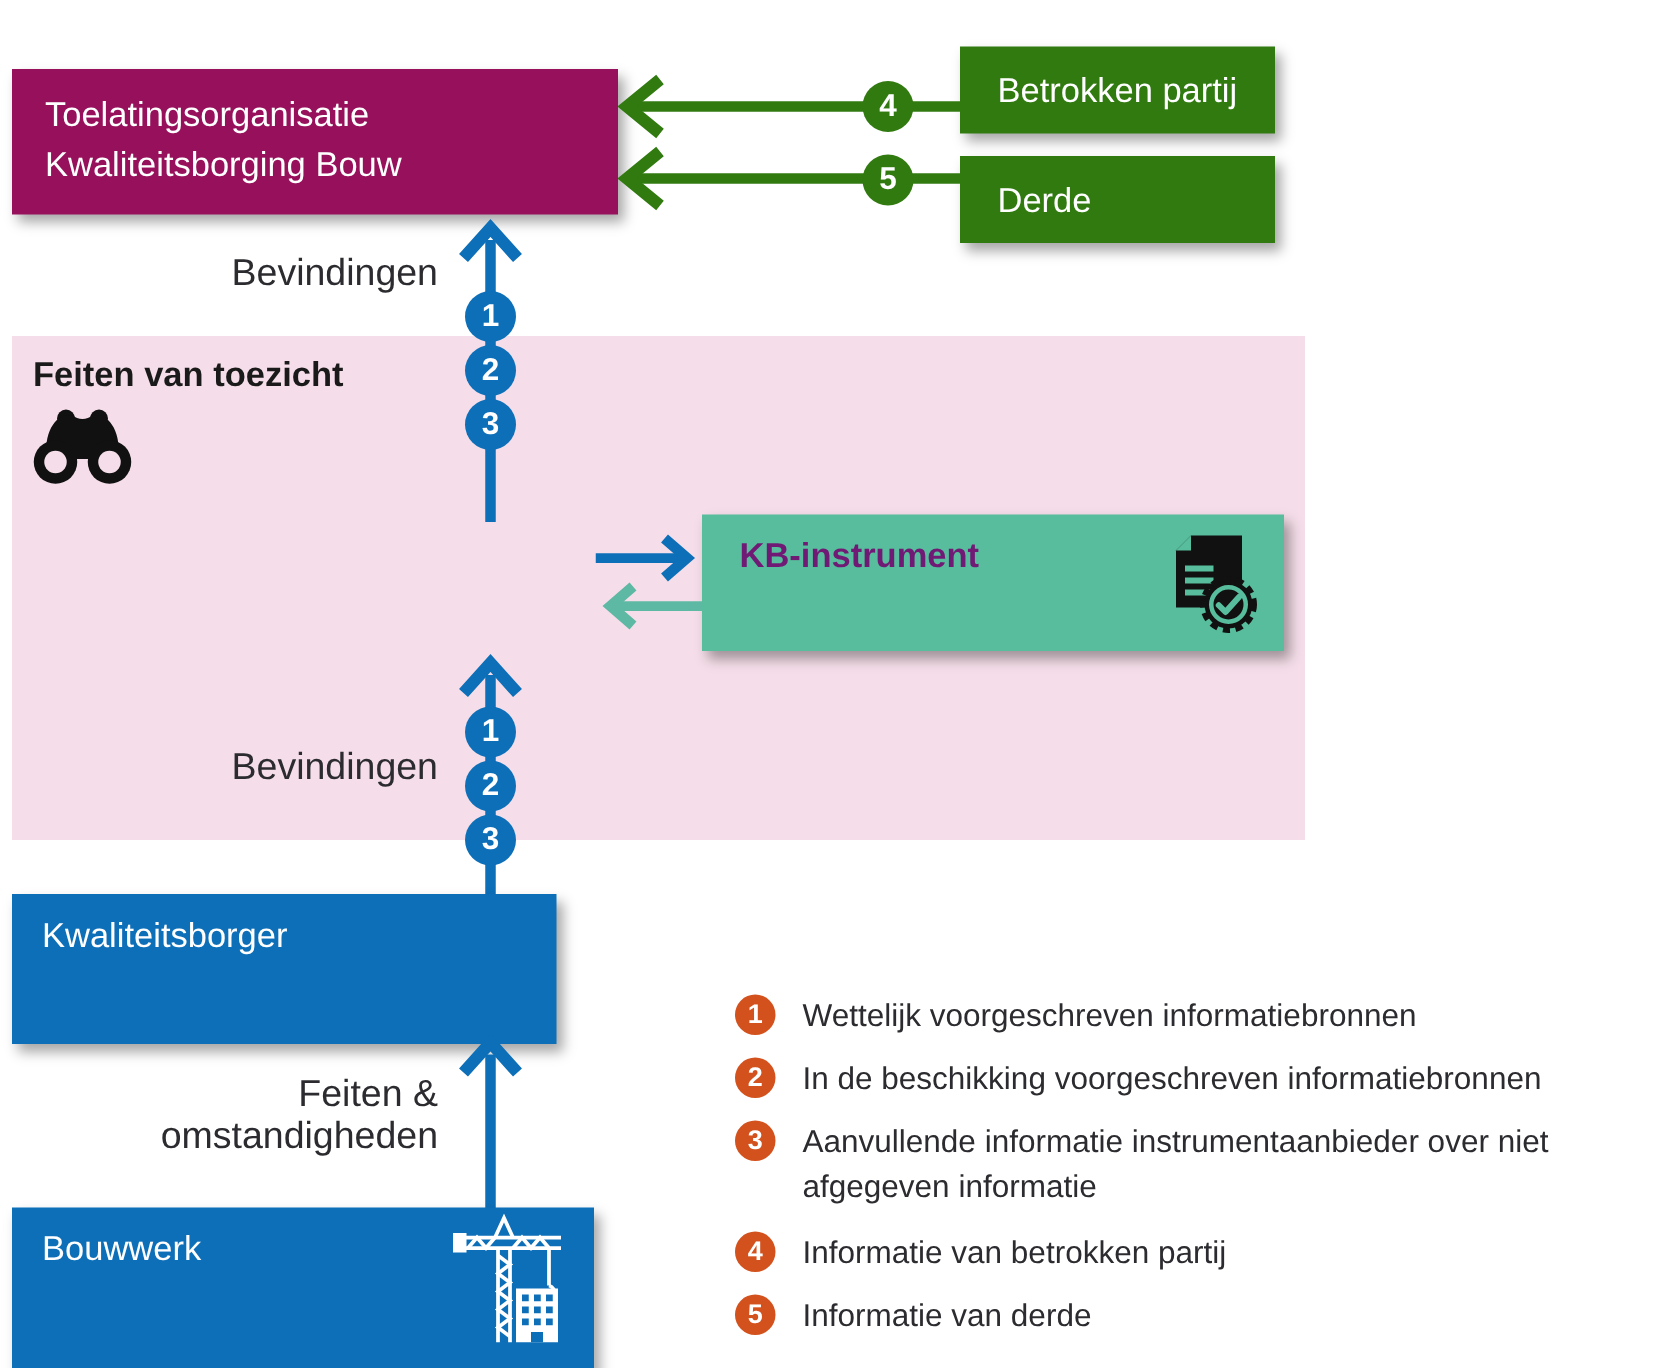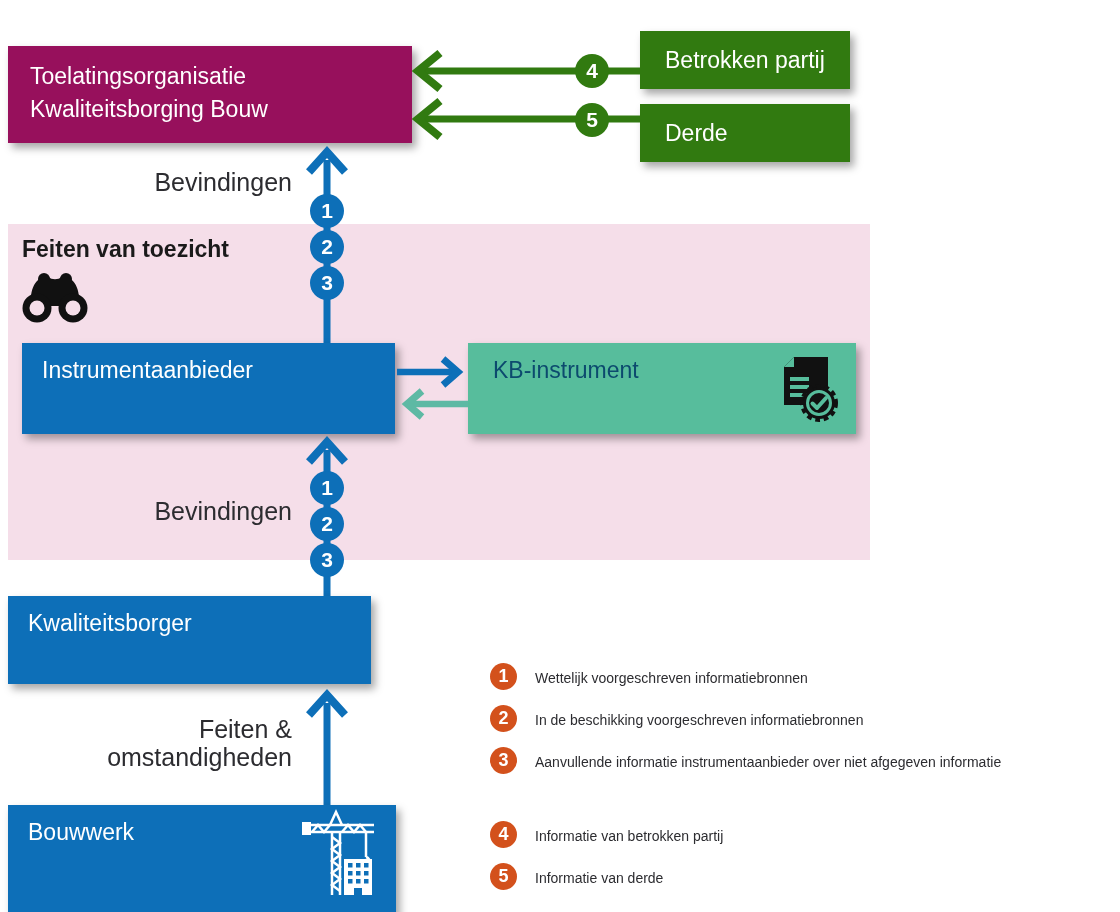--- a/index.html
+++ b/index.html
@@ -9,39 +9,39 @@
   }
   .abs{position:absolute;}
   .box{
     position:absolute;box-sizing:border-box;
     box-shadow:4px 5px 8px rgba(0,0,0,0.35);
   }
   .box-label{font-size:23px;line-height:28px;}
   .magenta{background:#97105c;color:#ffffff;}
   .greenbox{background:#317a10;color:#ffffff;}
   .bluebox{background:#0d6fb8;color:#ffffff;}
-  .tealbox{background:#57bd9c;color:#0c4a6e;}
+  .tealbox{background:#57bd9c;color:#701a75;font-weight:bold;}
   .pink-region{position:absolute;background:#f5dee9;}
   .flow-label{
     position:absolute;font-size:25px;color:#2c2c30;text-align:right;line-height:28px;
   }
   .num-circle{
     position:absolute;border-radius:50%;display:flex;align-items:center;justify-content:center;
     color:#ffffff;font-weight:700;
   }
   .num-blue{width:34px;height:34px;background:#0d6fb8;font-size:21px;}
   .num-green{width:34px;height:34px;background:#317a10;font-size:21px;}
   .num-orange{width:27px;height:27px;background:#d3511c;font-size:18px;}
   .region-title{
     position:absolute;font-size:23px;font-weight:700;color:#1a1a1a;
   }
   .legend-row{position:absolute;display:flex;align-items:flex-start;}
   .legend-row .num-circle{position:relative;flex:0 0 auto;}
   .legend-text{
-    margin-left:18px;font-size:14px;color:#2c2c30;line-height:30px;padding-top:0px;
+    margin-left:18px;font-size:21px;color:#2c2c30;line-height:30px;padding-top:0px;
   }
   .legend-text.wrap{max-width:505px;}
   svg{display:block;}
 </style>
 </head>
 <body>
 
 <div id="page">
 
   <div class="pink-region" style="left:8px;top:224px;width:862px;height:336px;"></div>
@@ -93,23 +93,20 @@
     <svg width="44" height="202" viewBox="0 0 44 202">
       <line x1="22" y1="14" x2="22" y2="202" stroke="#0d6fb8" stroke-width="7"></line>
       <polyline points="4,26 22,6 40,26" fill="none" stroke="#0d6fb8" stroke-width="8"></polyline>
     </svg>
   </div>
   <div class="flow-label" style="left:92px;top:168px;width:200px;">Bevindingen</div>
   <div class="num-circle num-blue" style="left:310px;top:194px;">1</div>
   <div class="num-circle num-blue" style="left:310px;top:230px;">2</div>
   <div class="num-circle num-blue" style="left:310px;top:266px;">3</div>
 
-  <div class="box bluebox" style="left:22px;top:343px;width:373px;height:91px;padding:13px 0 0 20px;">
-    <span class="box-label">Instrumentaanbieder</span>
-  </div>
 
   <div class="box tealbox" style="left:468px;top:343px;width:388px;height:91px;padding:13px 0 0 25px;">
     <span class="box-label">KB-instrument</span>
     <div class="abs" style="right:16px;top:12px;">
       <svg width="66" height="68" viewBox="0 0 66 68">
         <path d="M20,2 L54,2 L54,50 L10,50 L10,12 Z" fill="#111"></path>
         <path d="M20,2 L20,12 L10,12 Z" fill="#57bd9c"></path>
         <rect x="16" y="22" width="19" height="4" fill="#57bd9c"></rect>
         <rect x="16" y="30" width="19" height="4" fill="#57bd9c"></rect>
         <rect x="16" y="38" width="19" height="4" fill="#57bd9c"></rect>
@@ -137,21 +134,21 @@
     <svg width="44" height="163" viewBox="0 0 44 163">
       <line x1="22" y1="14" x2="22" y2="163" stroke="#0d6fb8" stroke-width="7"></line>
       <polyline points="4,26 22,6 40,26" fill="none" stroke="#0d6fb8" stroke-width="8"></polyline>
     </svg>
   </div>
   <div class="flow-label" style="left:92px;top:497px;width:200px;">Bevindingen</div>
   <div class="num-circle num-blue" style="left:310px;top:471px;">1</div>
   <div class="num-circle num-blue" style="left:310px;top:507px;">2</div>
   <div class="num-circle num-blue" style="left:310px;top:543px;">3</div>
 
-  <div class="box bluebox" style="left:8px;top:596px;width:363px;height:88px;padding:13px 0 0 20px;">
+  <div class="box bluebox" style="left:8px;top:596px;width:363px;height:100px;padding:13px 0 0 20px;">
     <span class="box-label">Kwaliteitsborger</span>
   </div>
 
   <div class="abs" style="left:305px;top:689px;">
     <svg width="44" height="118" viewBox="0 0 44 118">
       <line x1="22" y1="14" x2="22" y2="118" stroke="#0d6fb8" stroke-width="7"></line>
       <polyline points="4,26 22,6 40,26" fill="none" stroke="#0d6fb8" stroke-width="8"></polyline>
     </svg>
   </div>
   <div class="flow-label" style="left:42px;top:715px;width:250px;">

